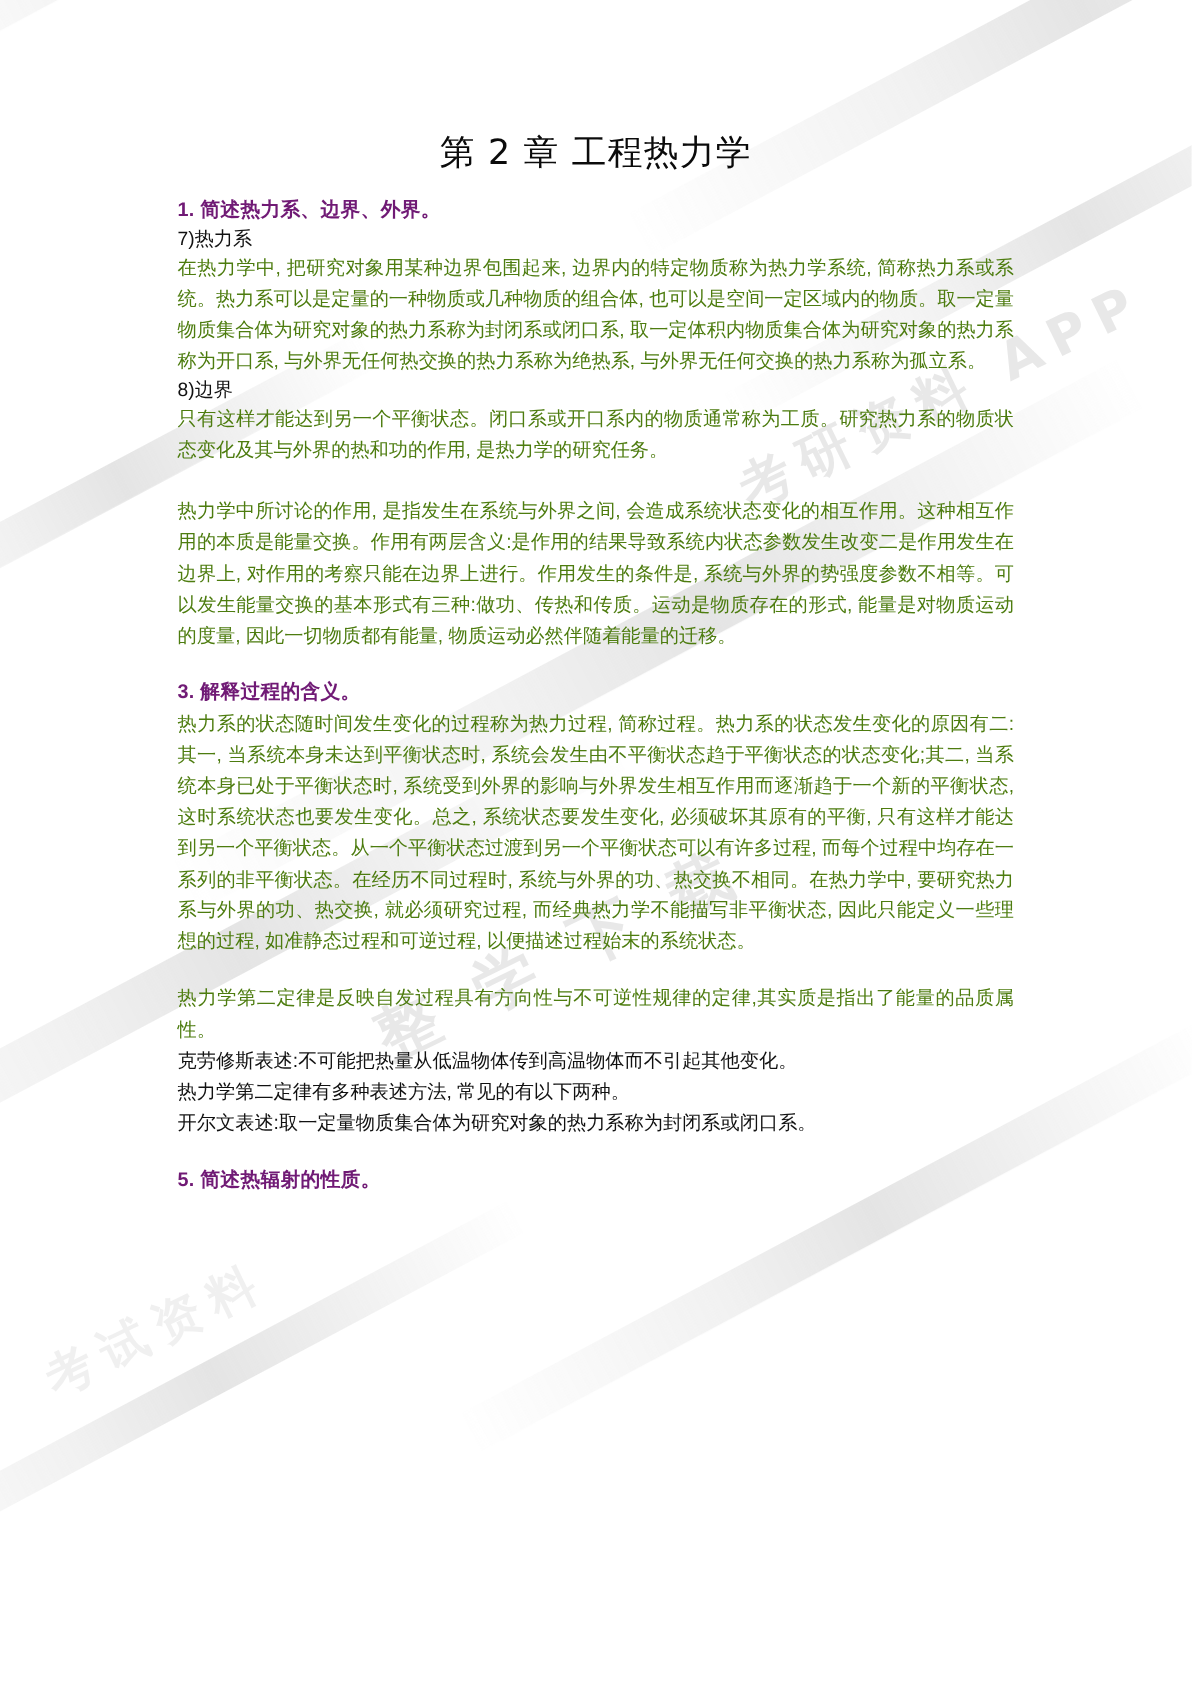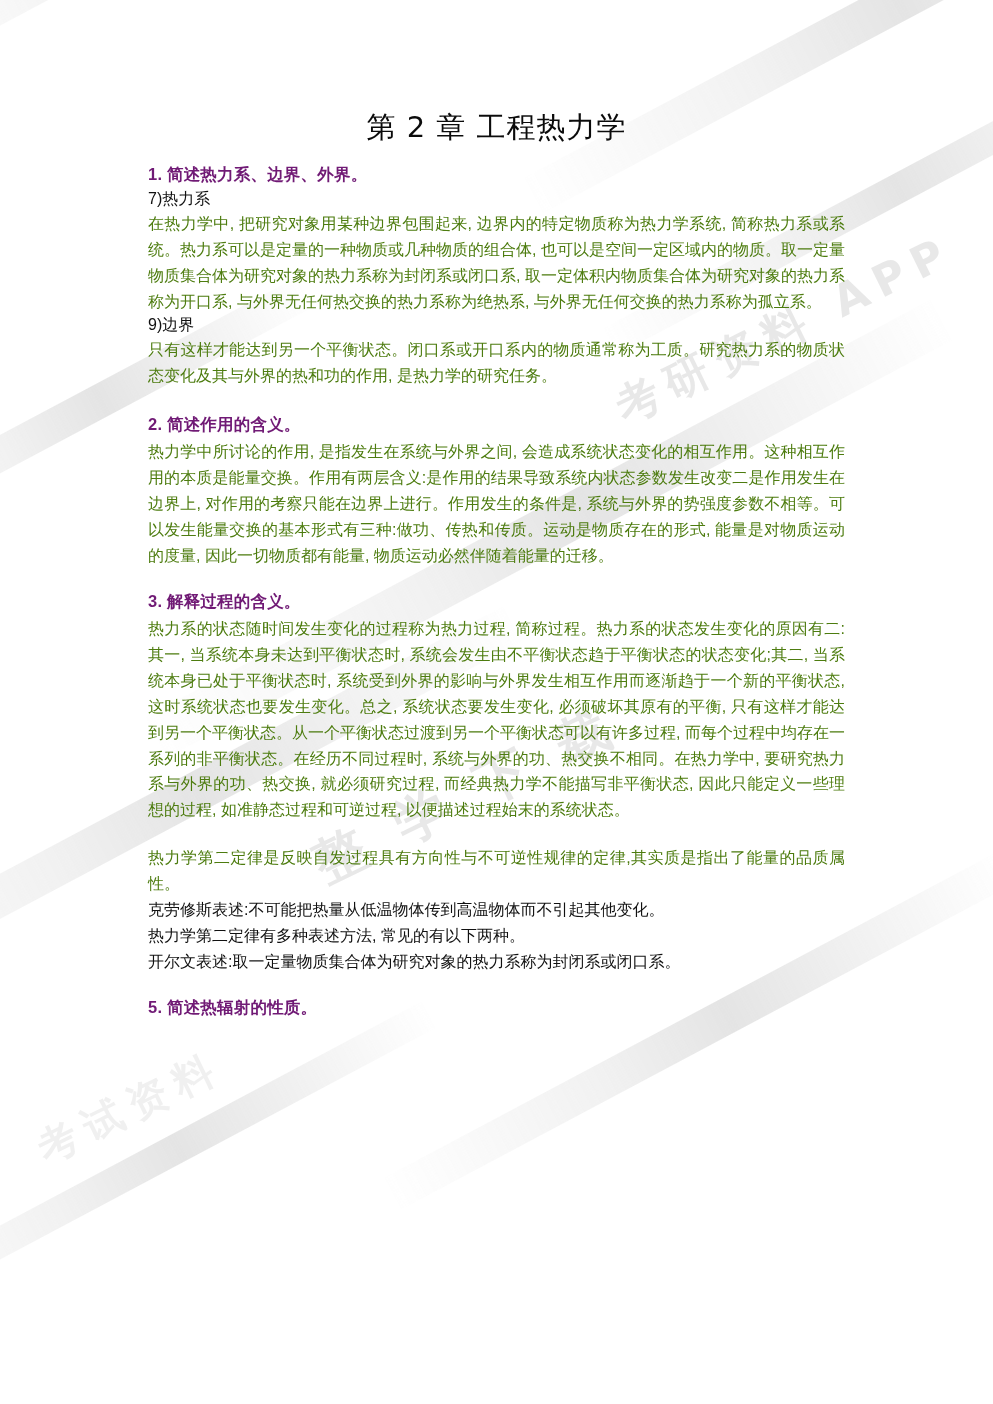--- a/index.html
+++ b/index.html
@@ -110,26 +110,25 @@
 </div>
 
 <div class="page">
 
   <h1 class="doc-title">第 2 章  工程热力学</h1>
 
   <div class="section first">
     <div class="q-heading">1. 简述热力系、边界、外界。</div>
     <div class="sub-heading">7)热力系</div>
     <p class="para">在热力学中, 把研究对象用某种边界包围起来, 边界内的特定物质称为热力学系统, 简称热力系或系统。热力系可以是定量的一种物质或几种物质的组合体, 也可以是空间一定区域内的物质。取一定量物质集合体为研究对象的热力系称为封闭系或闭口系, 取一定体积内物质集合体为研究对象的热力系称为开口系, 与外界无任何热交换的热力系称为绝热系, 与外界无任何交换的热力系称为孤立系。</p>
-    <div class="sub-heading">9)边界</div>
+    <div class="sub-heading">8)边界</div>
     <p class="para">只有这样才能达到另一个平衡状态。闭口系或开口系内的物质通常称为工质。研究热力系的物质状态变化及其与外界的热和功的作用, 是热力学的研究任务。</p>
   </div>
 
   <div class="section">
-    <div class="q-heading">2. 简述作用的含义。</div>
     <p class="para">热力学中所讨论的作用, 是指发生在系统与外界之间, 会造成系统状态变化的相互作用。这种相互作用的本质是能量交换。作用有两层含义:是作用的结果导致系统内状态参数发生改变二是作用发生在边界上, 对作用的考察只能在边界上进行。作用发生的条件是, 系统与外界的势强度参数不相等。可以发生能量交换的基本形式有三种:做功、传热和传质。运动是物质存在的形式, 能量是对物质运动的度量, 因此一切物质都有能量, 物质运动必然伴随着能量的迁移。</p>
   </div>
 
   <div class="section">
     <div class="q-heading">3. 解释过程的含义。</div>
     <p class="para">热力系的状态随时间发生变化的过程称为热力过程, 简称过程。热力系的状态发生变化的原因有二:其一, 当系统本身未达到平衡状态时, 系统会发生由不平衡状态趋于平衡状态的状态变化;其二, 当系统本身已处于平衡状态时, 系统受到外界的影响与外界发生相互作用而逐渐趋于一个新的平衡状态, 这时系统状态也要发生变化。总之, 系统状态要发生变化, 必须破坏其原有的平衡, 只有这样才能达到另一个平衡状态。从一个平衡状态过渡到另一个平衡状态可以有许多过程, 而每个过程中均存在一系列的非平衡状态。在经历不同过程时, 系统与外界的功、热交换不相同。在热力学中, 要研究热力系与外界的功、热交换, 就必须研究过程, 而经典热力学不能描写非平衡状态, 因此只能定义一些理想的过程, 如准静态过程和可逆过程, 以便描述过程始末的系统状态。</p>
   </div>
 
   <div class="section">
     <p class="para">热力学第二定律是反映自发过程具有方向性与不可逆性规律的定律,其实质是指出了能量的品质属性。</p>

